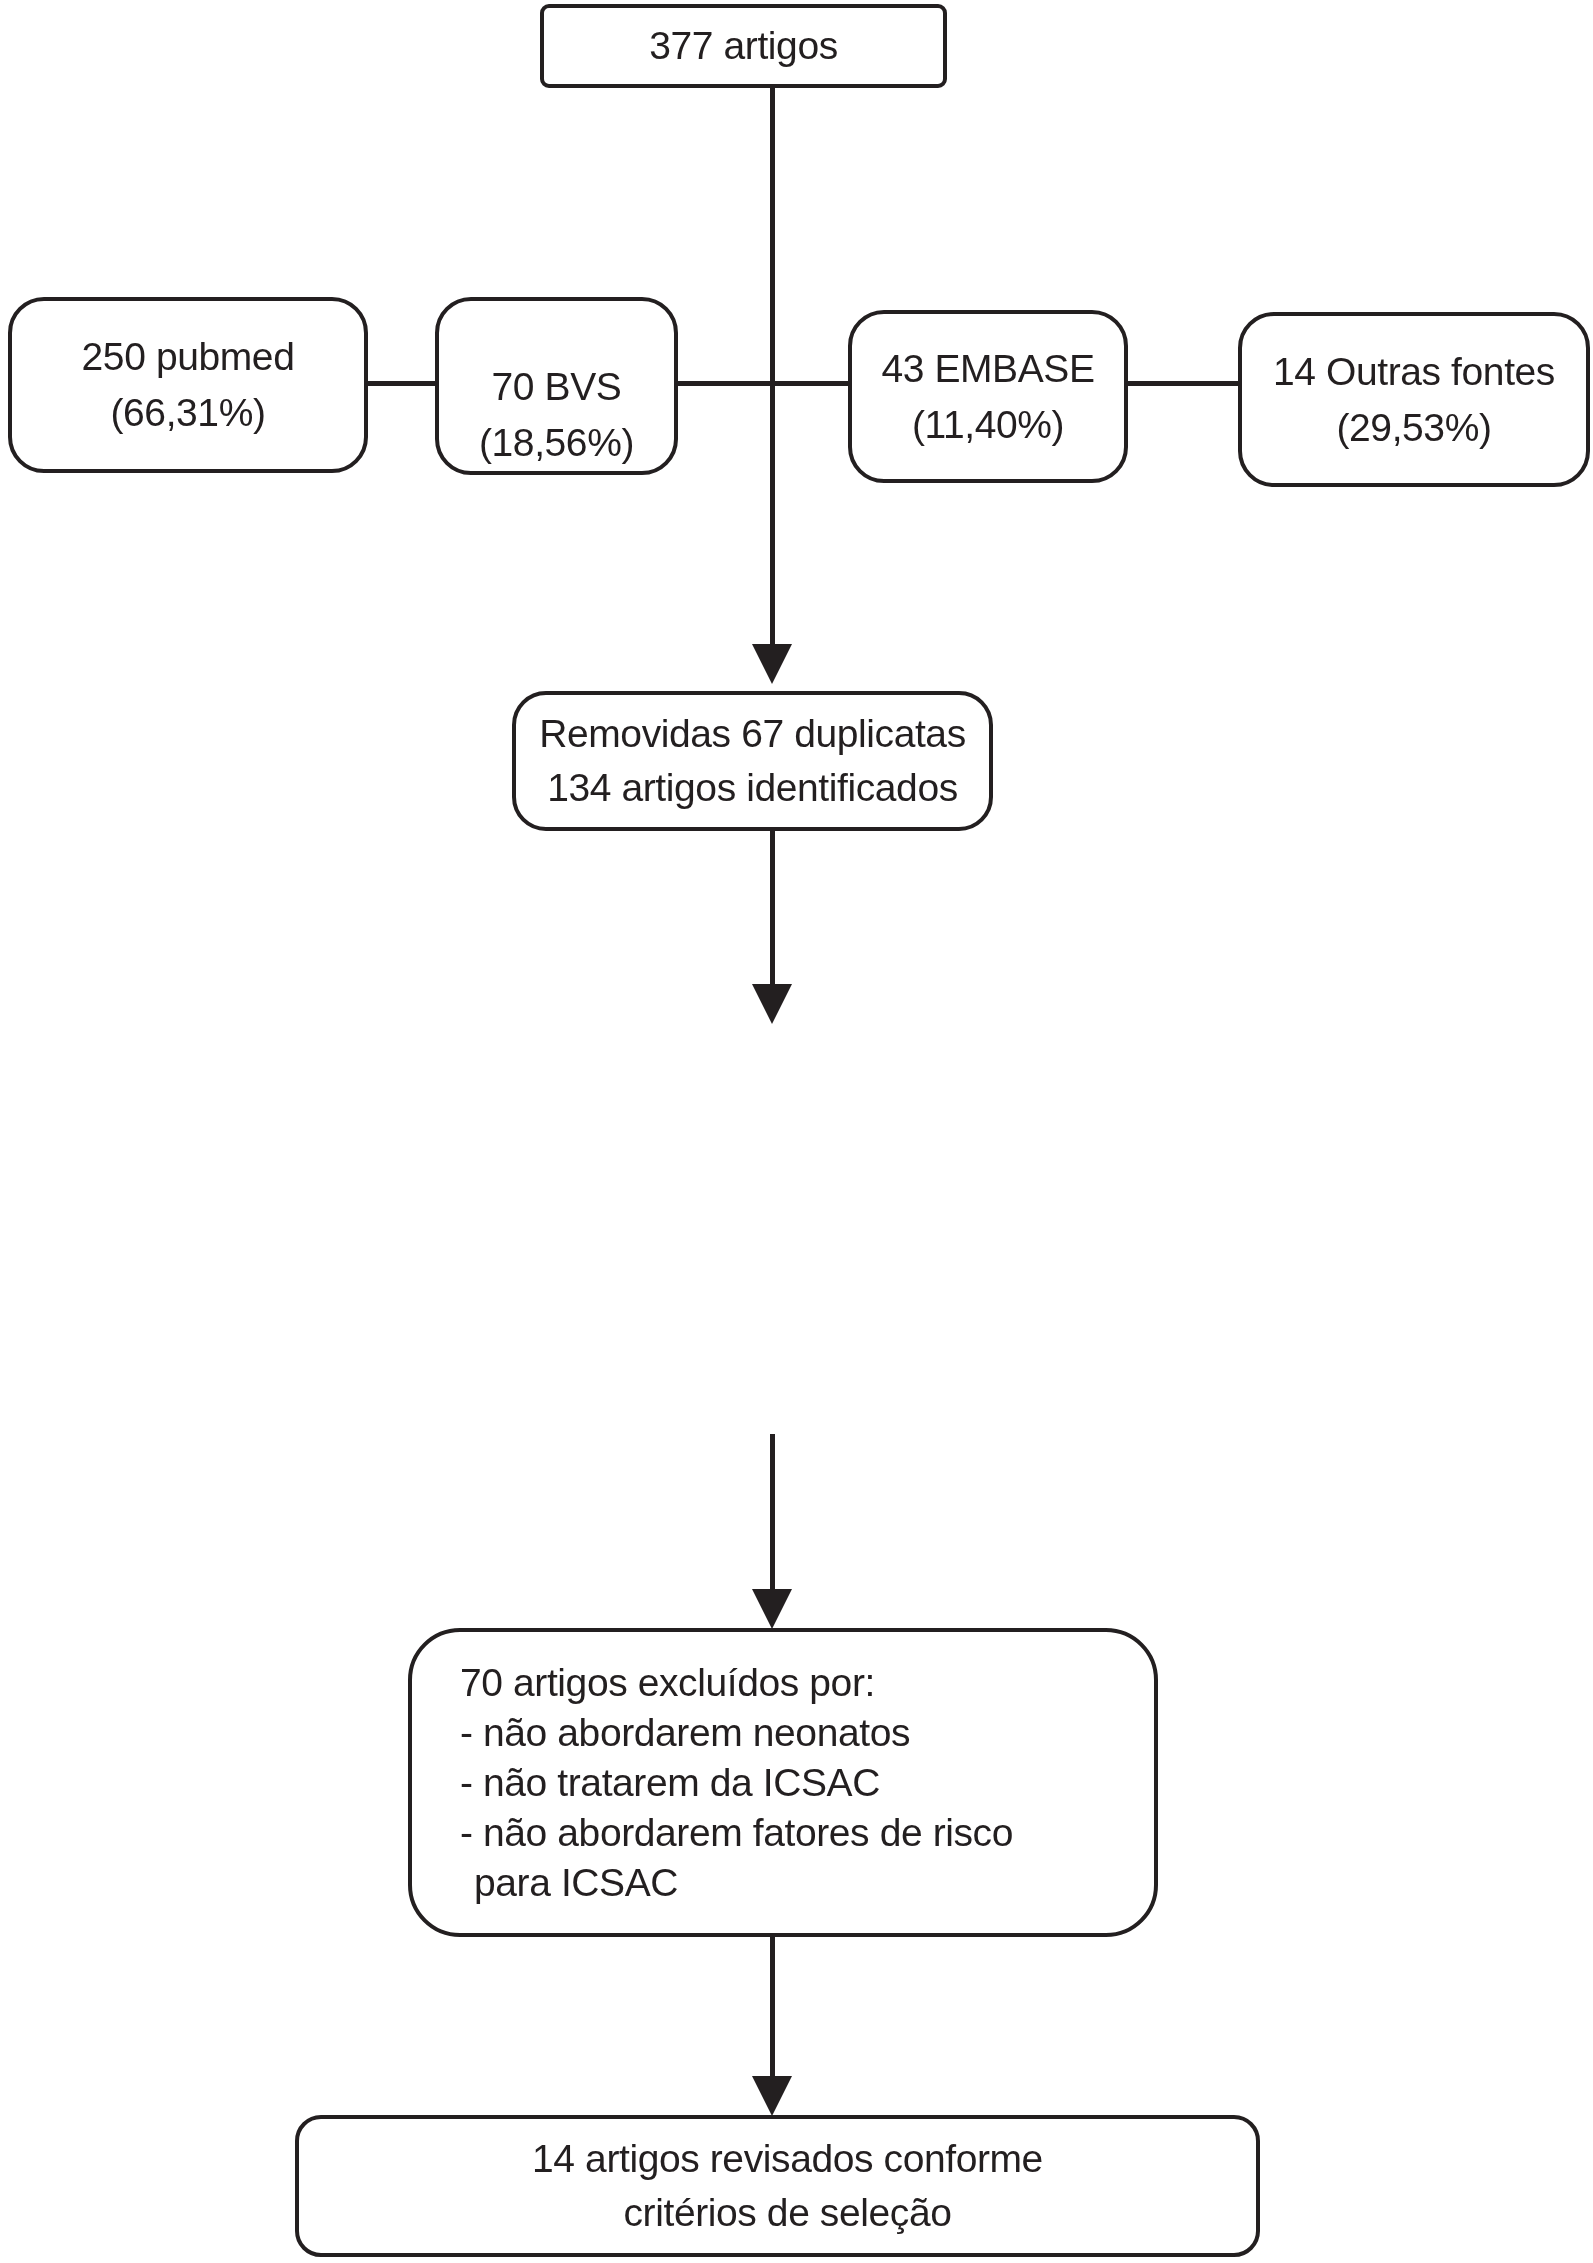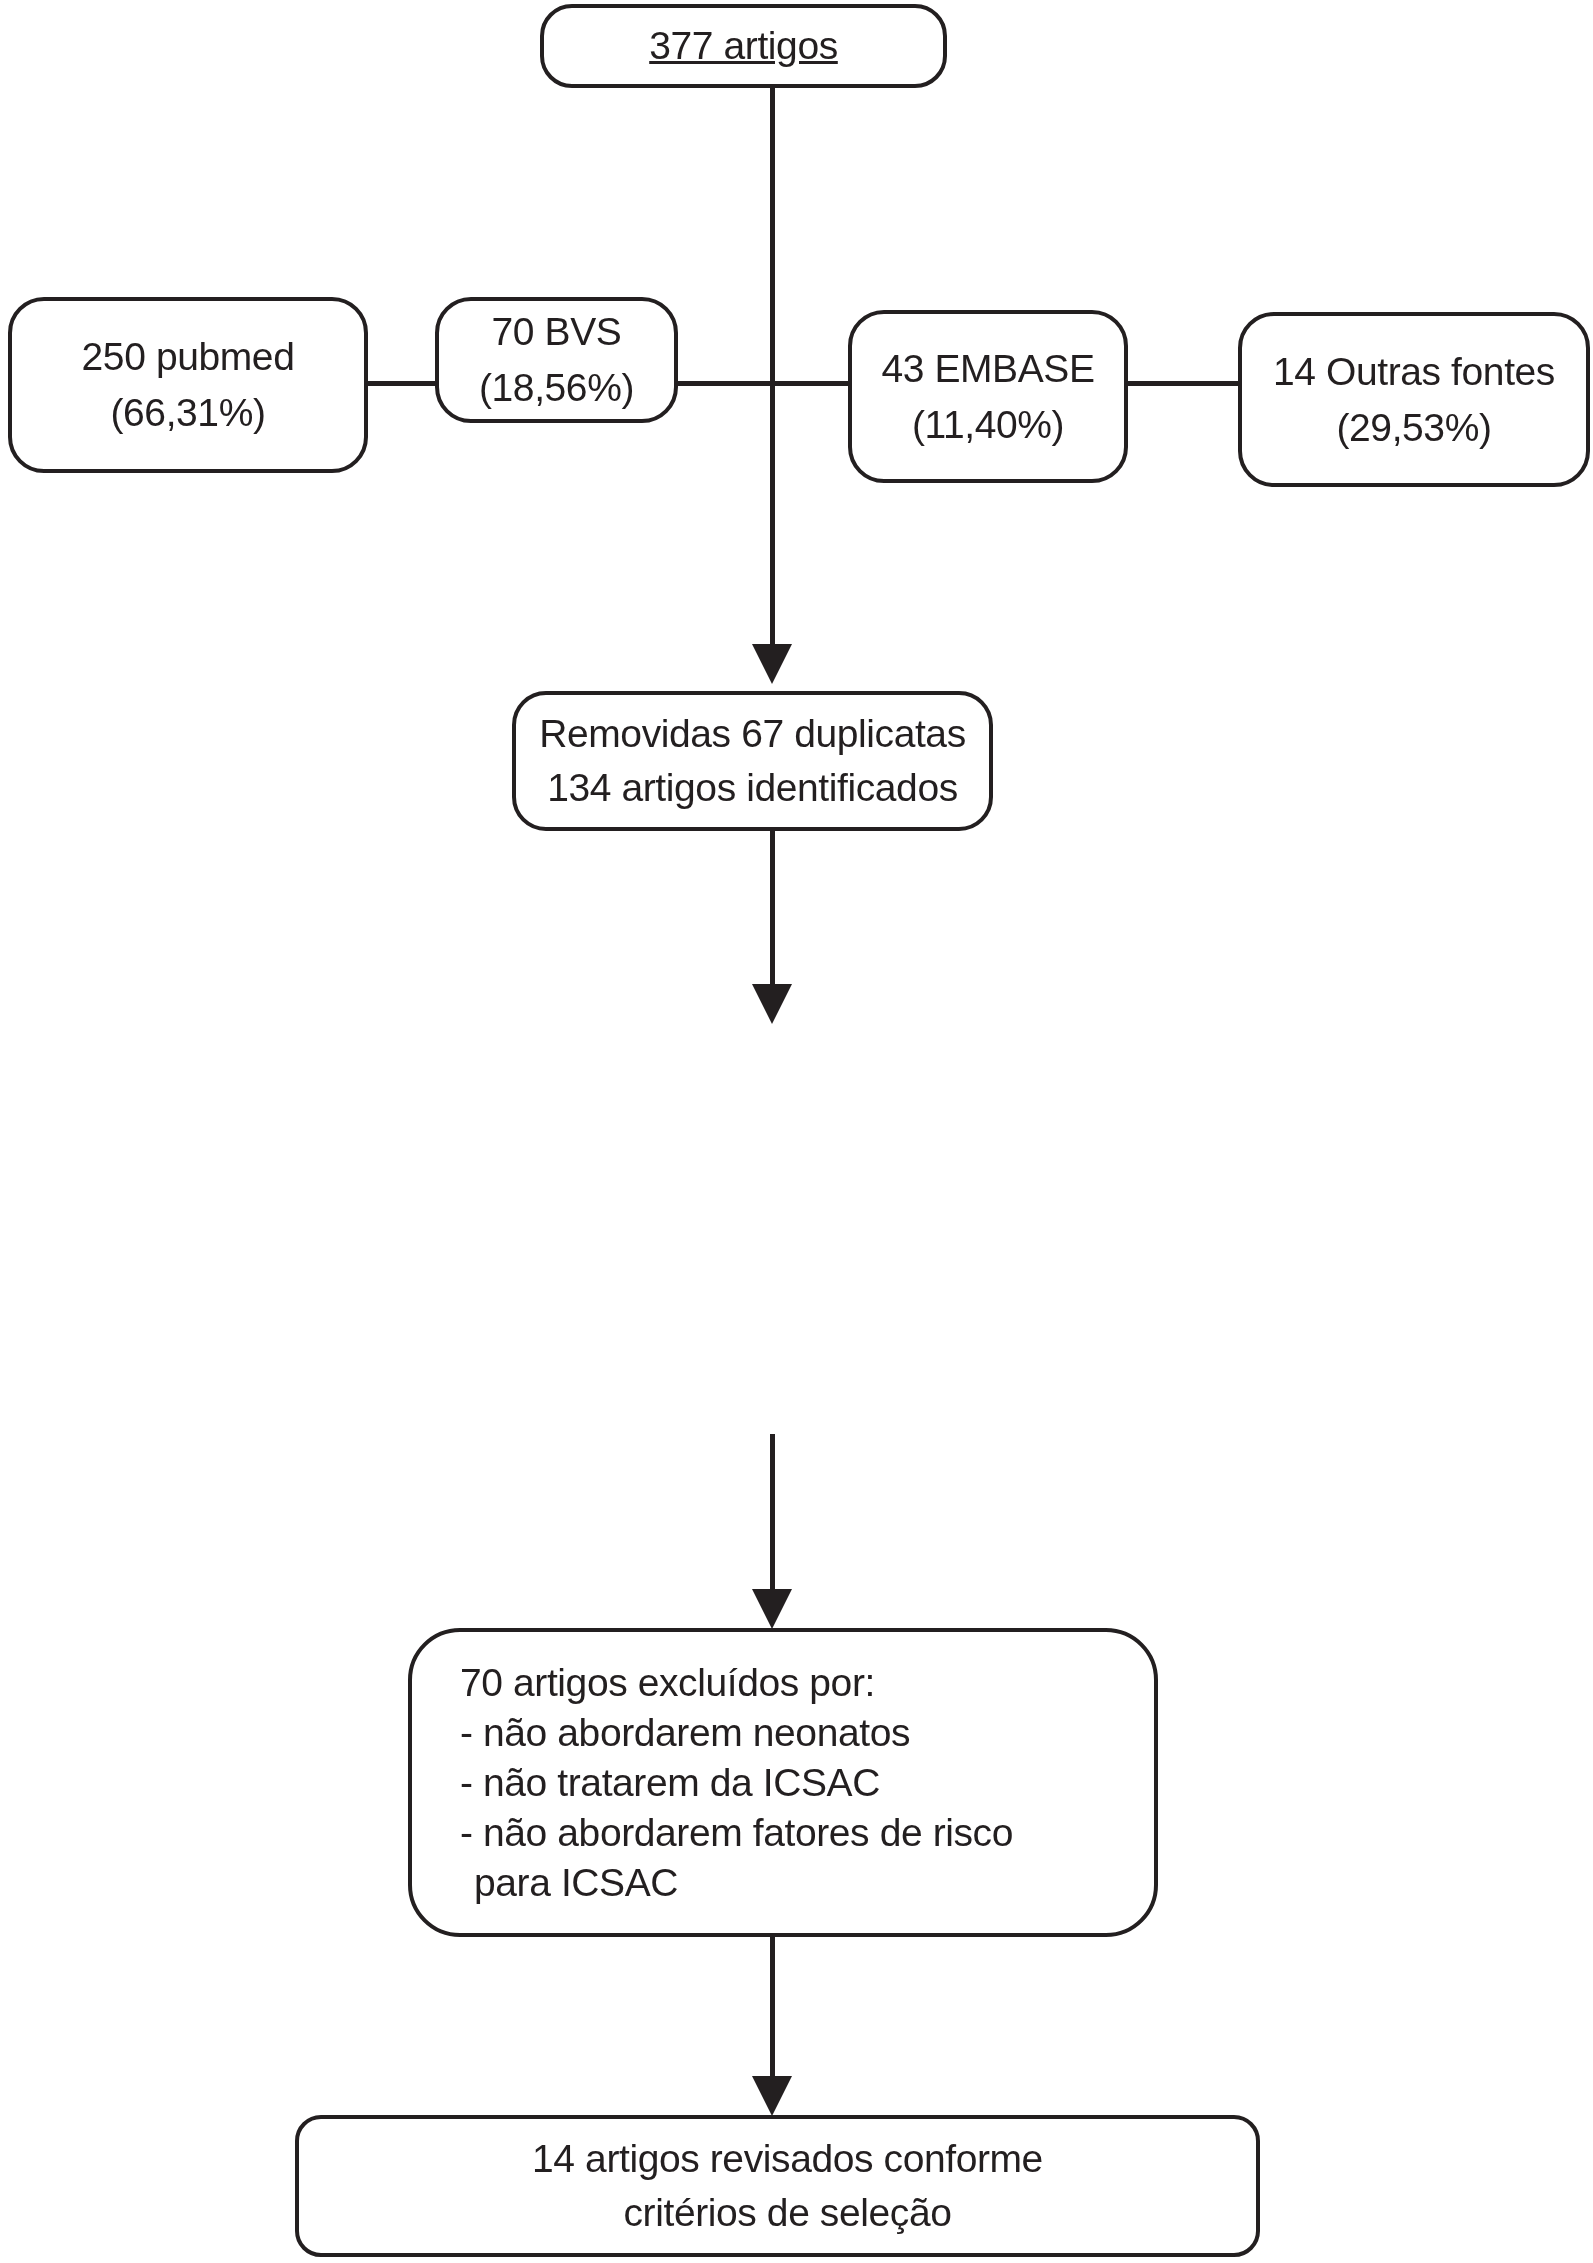--- a/index.html
+++ b/index.html
@@ -42,23 +42,23 @@
     background:var(--ink);
   }
   .arrowhead{
     position:absolute;
     width:0;height:0;
     border-left:20px solid transparent;
     border-right:20px solid transparent;
     border-top:40px solid var(--ink);
   }
   
-  .b-total{left:540px;top:4px;width:407px;height:84px;border-radius:32px;line-height:44px;text-decoration:underline;}
+  .b-total{left:540px;top:4px;width:407px;height:84px;border-radius:9px;line-height:44px;}
   .b-src1{left:8px;top:297px;width:360px;height:176px;border-radius:36px;line-height:56px;}
-  .b-src2{left:435px;top:297px;width:243px;height:126px;border-radius:36px;line-height:56px;}
+  .b-src2{left:435px;top:297px;width:243px;height:178px;border-radius:36px;line-height:56px;justify-content:flex-end;}
   .b-src3{left:848px;top:310px;width:280px;height:173px;border-radius:36px;line-height:56px;}
   .b-src4{left:1238px;top:312px;width:352px;height:175px;border-radius:36px;line-height:56px;}
   .b-dedup{left:512px;top:683px;width:481px;height:140px;border-radius:34px;line-height:54px;margin-top:8px;}
   .b-incl{left:367px;top:1023px;width:806px;height:411px;border-radius:58px;line-height:53px;}
   .b-excl{
     left:408px;top:1628px;width:750px;height:309px;border-radius:52px;
     align-items:flex-start;text-align:center;padding-left:48px;line-height:50px;
   }
   .b-excl .indent{padding-left:14px;}
   .b-final{left:295px;top:2115px;width:965px;height:142px;border-radius:26px;line-height:54px;padding-left:20px;}

